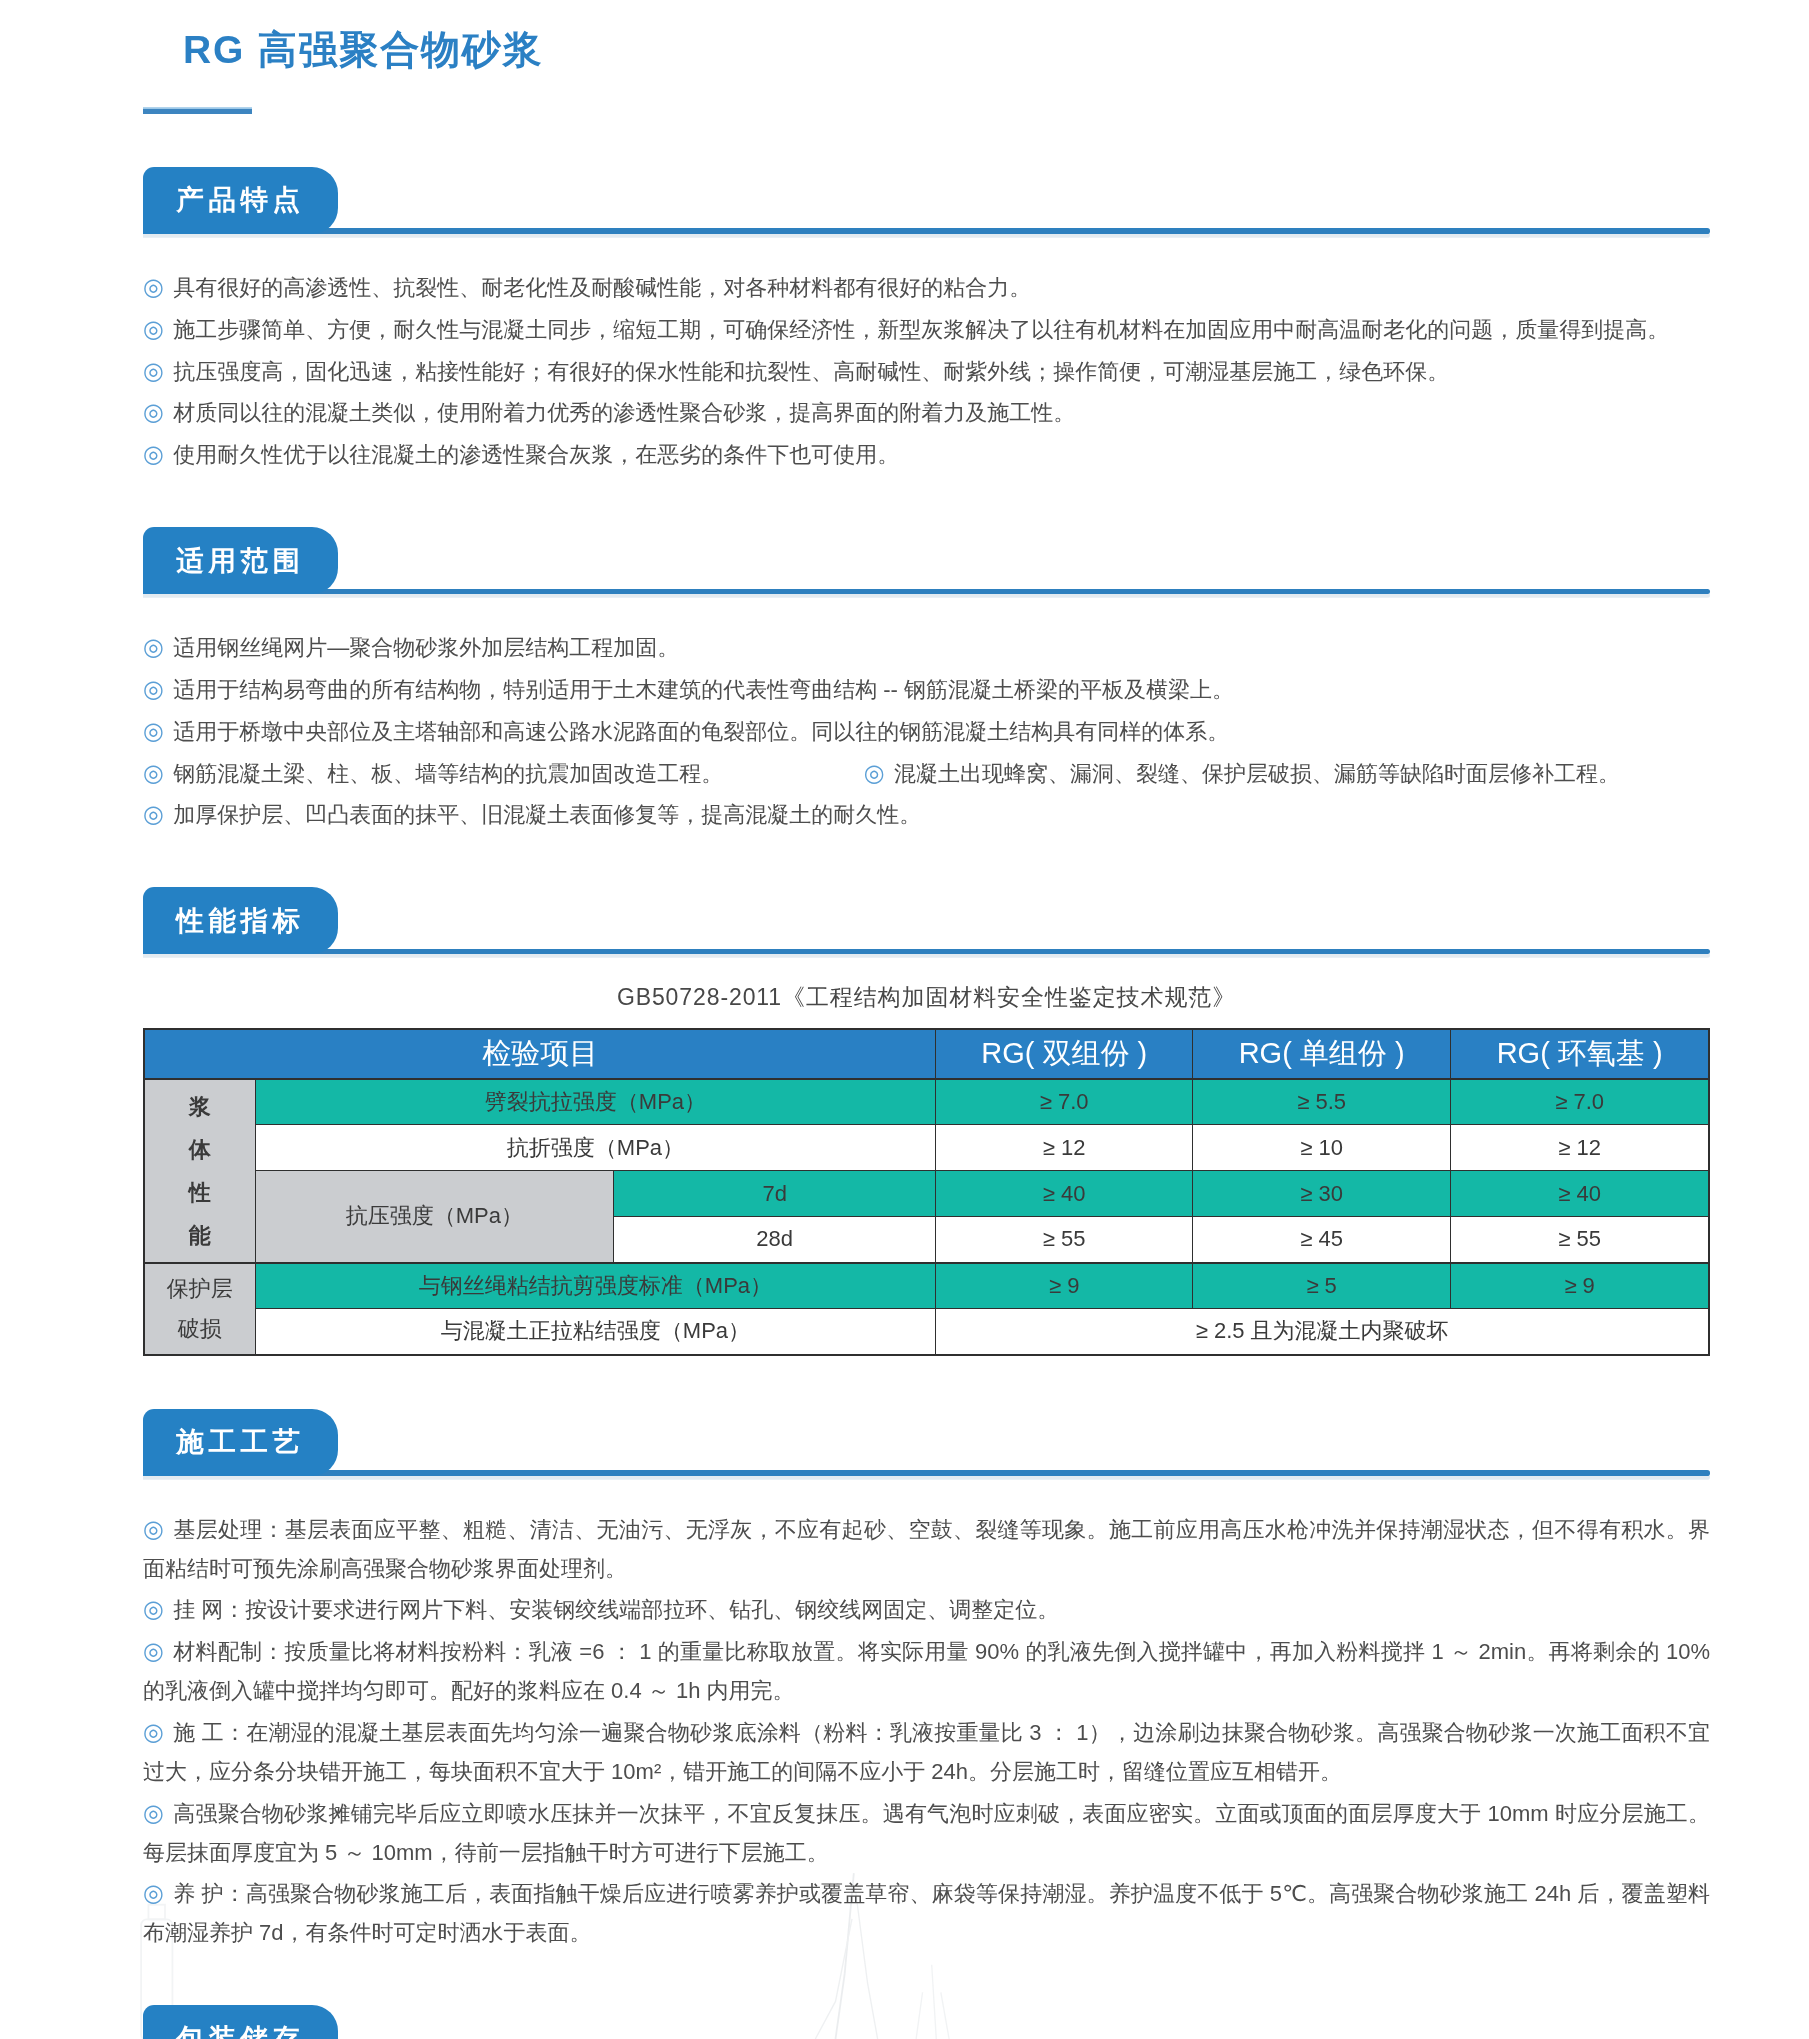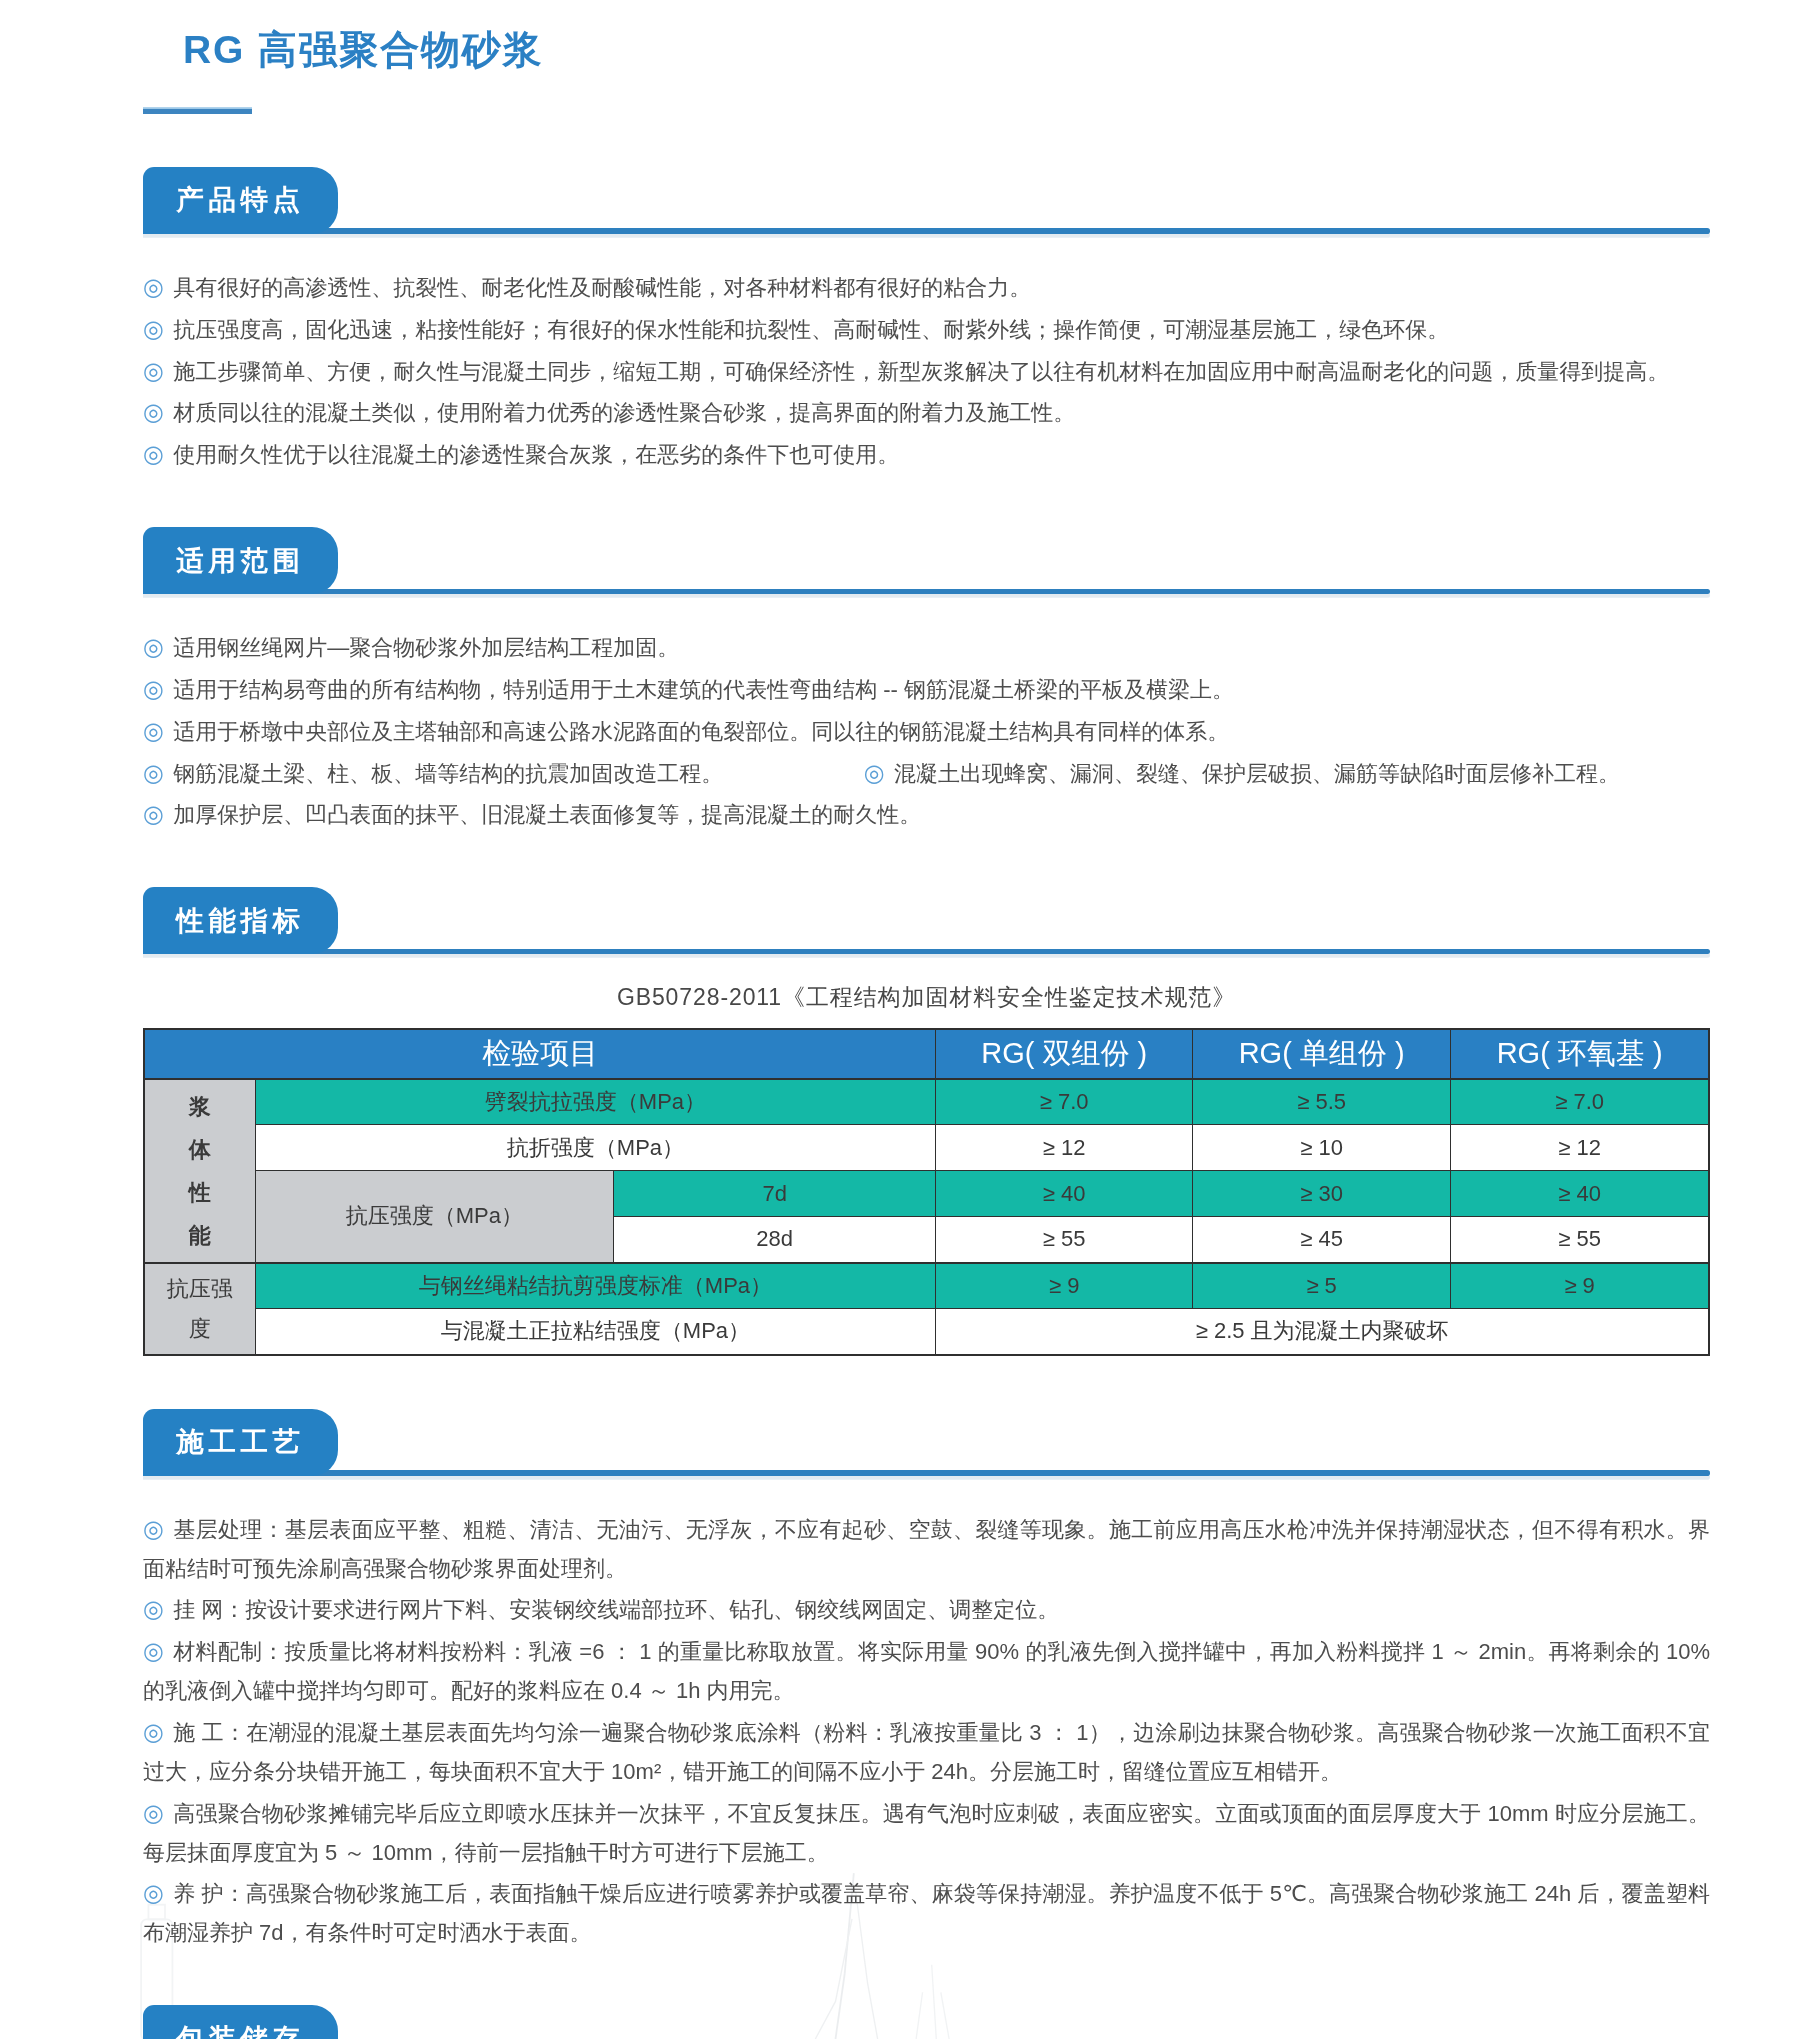--- a/index.html
+++ b/index.html
@@ -97,22 +97,22 @@
 
   <section class="sec">
     <div class="sec-header">
       <div class="badge">
         <span>产品特点</span>
       </div>
       <div class="rule"></div>
     </div>
     <div class="bullets">
       <p class="bullet"><span class="bi">◎</span><span>具有很好的高渗透性、抗裂性、耐老化性及耐酸碱性能，对各种材料都有很好的粘合力。</span></p>
+      <p class="bullet"><span class="bi">◎</span><span>施工步骤简单、方便，耐久性与混凝土同步，缩短工期，可确保经济性，新型灰浆解决了以往有机材料在加固应用中耐高温耐老化的问题，质量得到提高。</span></p>
       <p class="bullet"><span class="bi">◎</span><span>抗压强度高，固化迅速，粘接性能好；有很好的保水性能和抗裂性、高耐碱性、耐紫外线；操作简便，可潮湿基层施工，绿色环保。</span></p>
-      <p class="bullet"><span class="bi">◎</span><span>施工步骤简单、方便，耐久性与混凝土同步，缩短工期，可确保经济性，新型灰浆解决了以往有机材料在加固应用中耐高温耐老化的问题，质量得到提高。</span></p>
       <p class="bullet"><span class="bi">◎</span><span>材质同以往的混凝土类似，使用附着力优秀的渗透性聚合砂浆，提高界面的附着力及施工性。</span></p>
       <p class="bullet"><span class="bi">◎</span><span>使用耐久性优于以往混凝土的渗透性聚合灰浆，在恶劣的条件下也可使用。</span></p>
     </div>
   </section>
 
   <section class="sec">
     <div class="sec-header">
       <div class="badge">
         <span>适用范围</span>
       </div>
@@ -178,21 +178,21 @@
           <td>≥ 30</td>
           <td>≥ 40</td>
         </tr>
         <tr class="white">
           <td>28d</td>
           <td>≥ 55</td>
           <td>≥ 45</td>
           <td>≥ 55</td>
         </tr>
         <tr class="gray bond">
-          <td rowspan="2" class="glabel"><span class="vl2">抗压强度</span></td>
+          <td rowspan="2" class="glabel"><span class="vl2">保护层破损</span></td>
           <td colspan="2">与钢丝绳粘结抗剪强度标准（MPa）</td>
           <td>≥ 9</td>
           <td>≥ 5</td>
           <td>≥ 9</td>
         </tr>
         <tr class="white">
           <td colspan="2">与混凝土正拉粘结强度（MPa）</td>
           <td colspan="3">≥ 2.5 且为混凝土内聚破坏</td>
         </tr>
       </tbody>

